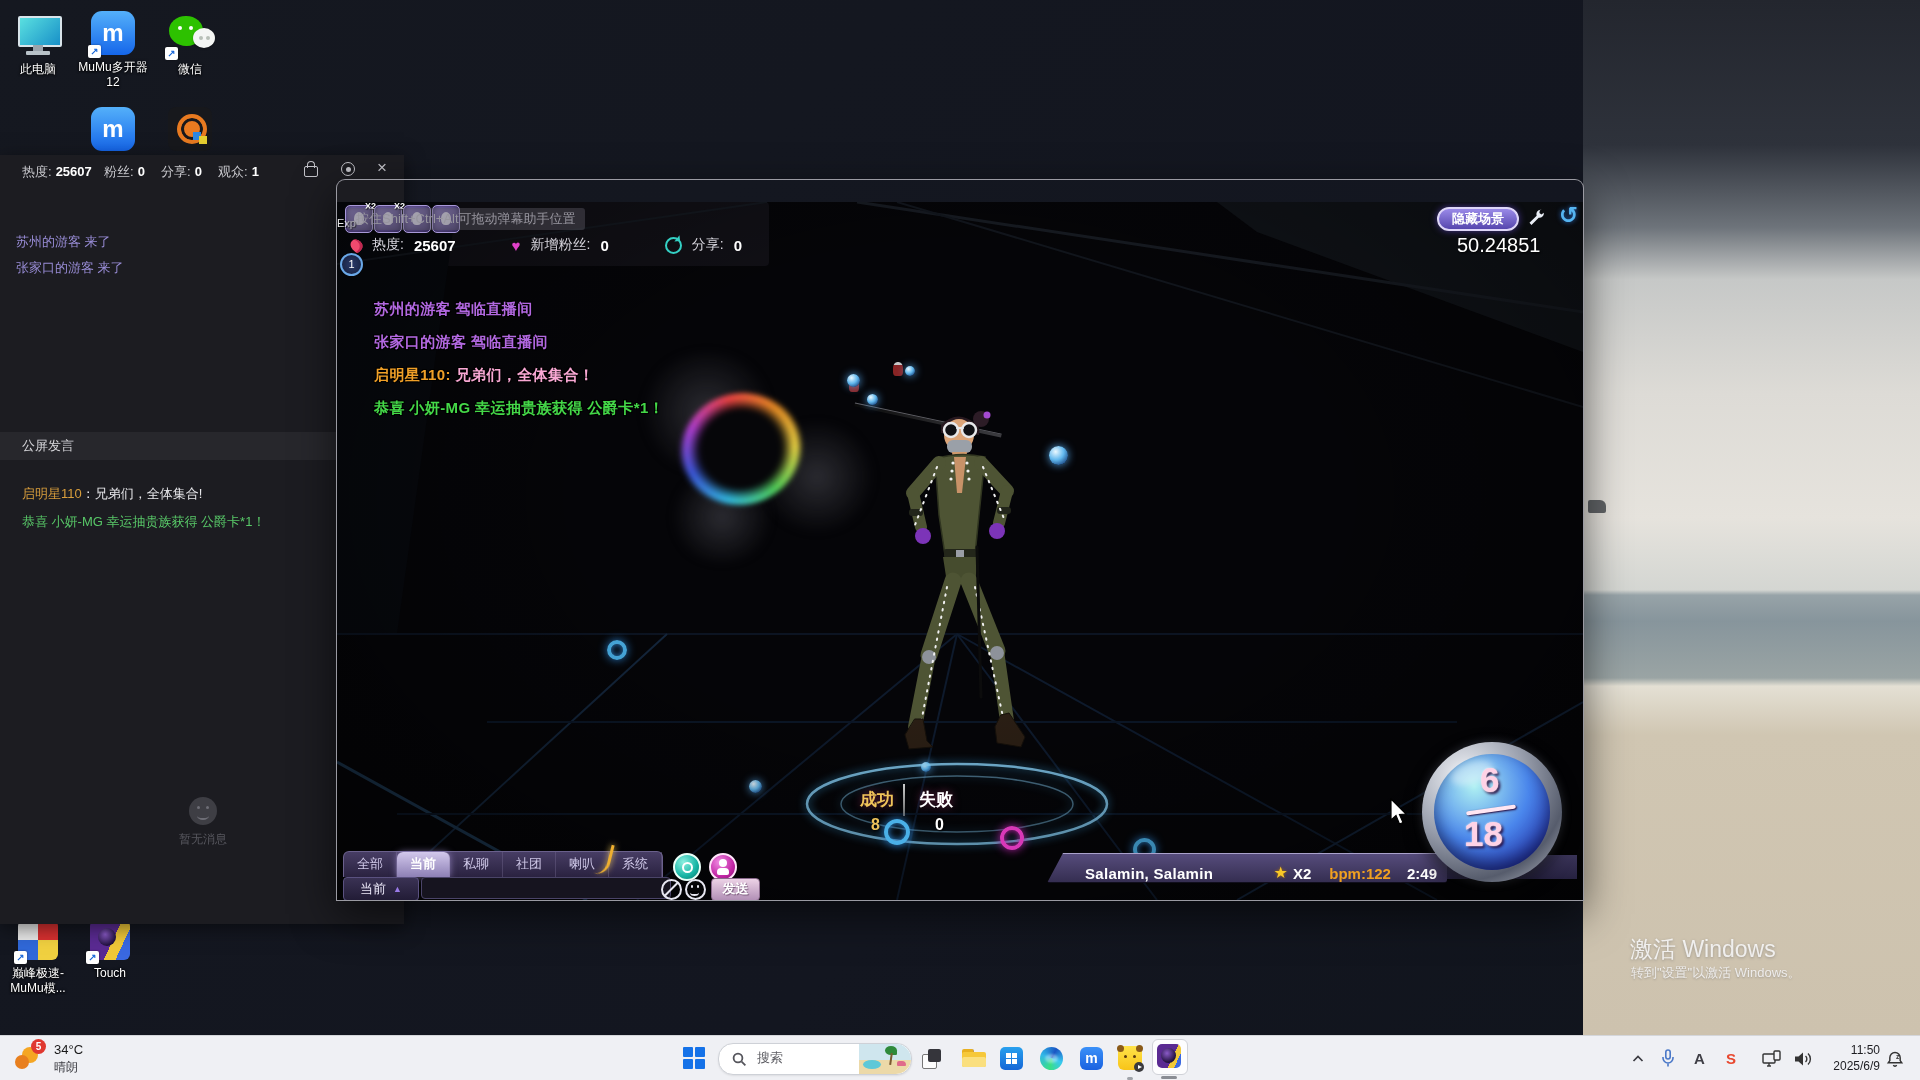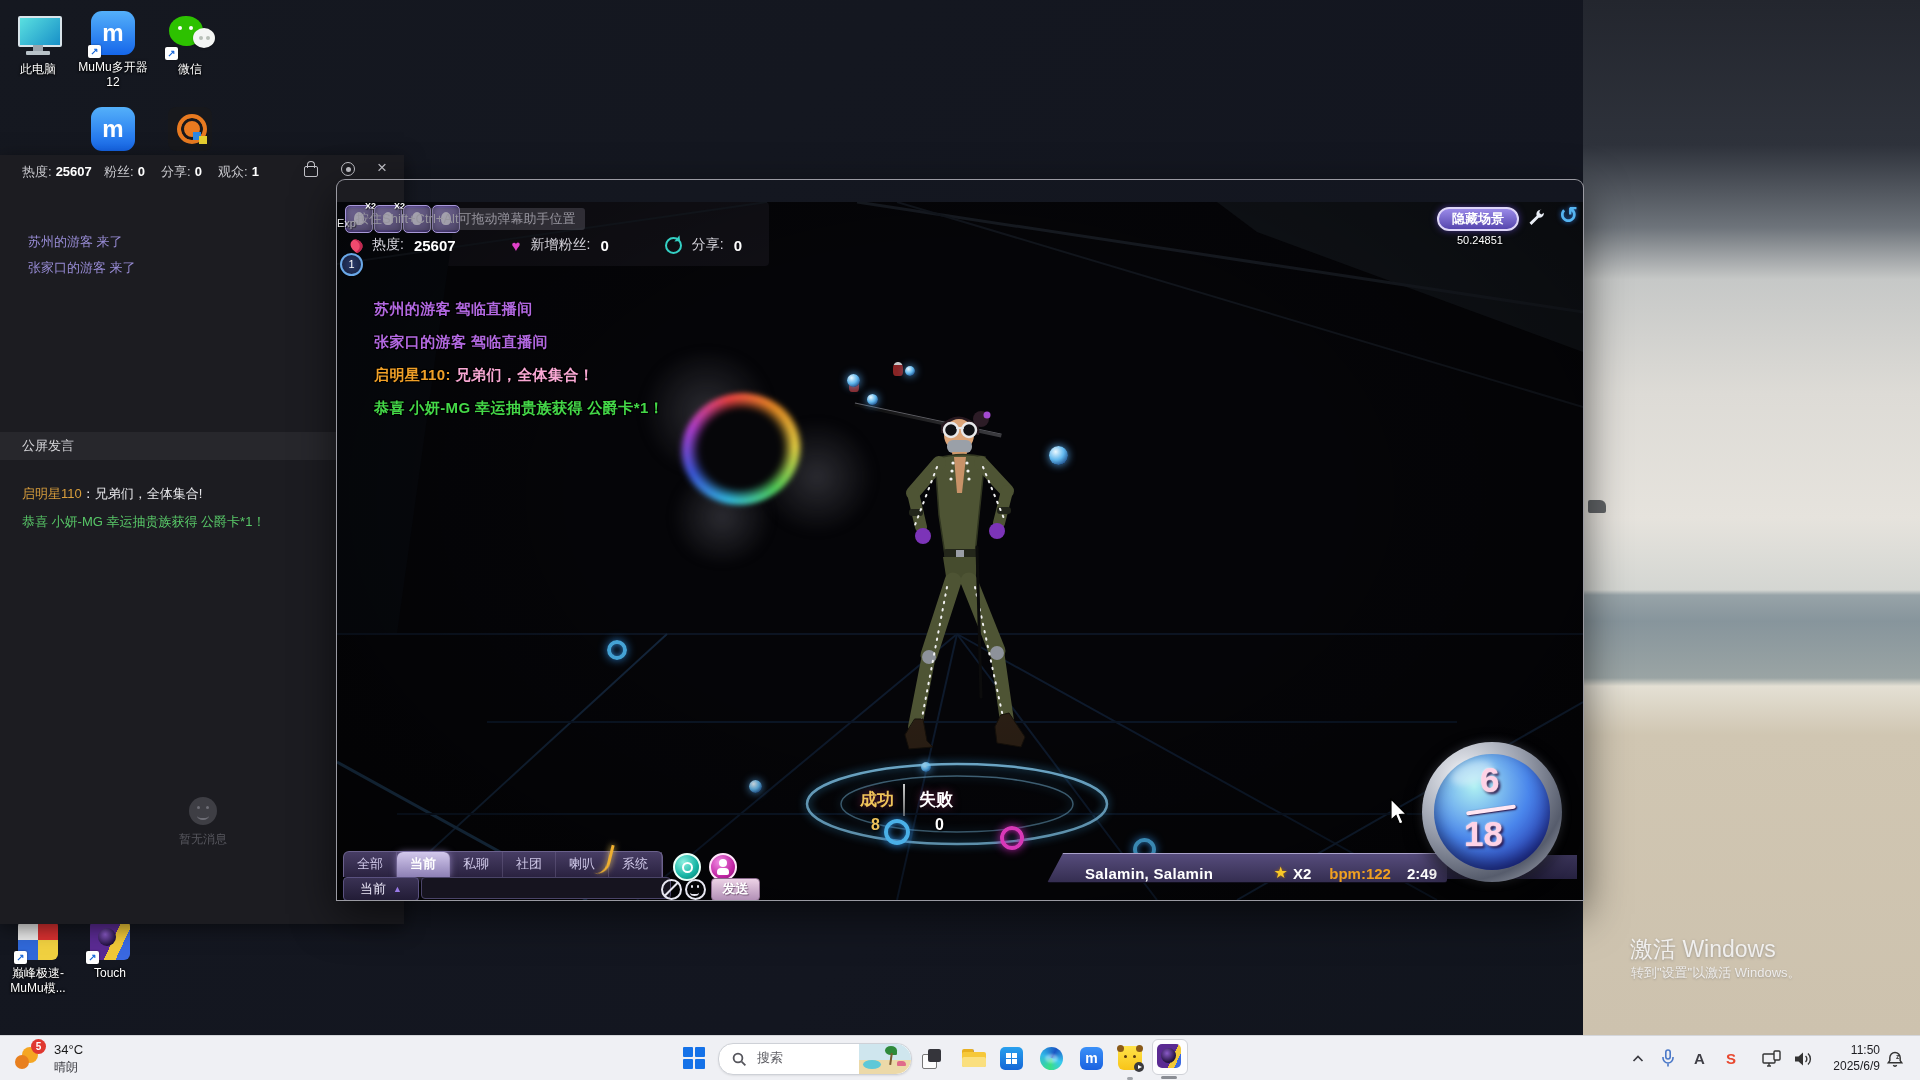--- a/index.html
+++ b/index.html
@@ -35,21 +35,21 @@
   .touch-sq i{position:absolute;left:8px;top:8px;width:18px;height:18px;border-radius:50%;background:radial-gradient(circle at 40% 35%,#8a5ac8,#1a0c36 75%);}
   
   #wm-title{left:1630px;top:934px;font-size:23px;color:rgba(250,250,252,.85);text-shadow:0 1px 3px rgba(90,90,95,.45);}
   #wm-sub{left:1631px;top:964px;font-size:13px;color:rgba(250,250,252,.8);text-shadow:0 1px 2px rgba(90,90,95,.4);}
   
   #panel{left:0;top:155px;width:404px;height:769px;background:#1c1c21;color:#c9c9ce;font-size:13px;box-shadow:0 4px 18px rgba(0,0,0,.5);}
   .p-label{color:#c9c9ce;}
   .p-val{color:#fff;font-weight:bold;margin-left:4px;}
   .sec-head{position:absolute;left:0;width:404px;height:28px;background:#27272c;color:#d6d6da;line-height:28px;}
   .sec-head span{margin-left:22px;}
-  .p-msg{position:absolute;left:28px;color:#988cd6;}
+  .p-msg{position:absolute;left:16px;color:#988cd6;}
   .lock-ico{position:absolute;width:12px;height:9px;border:1.5px solid #c2c2c8;border-radius:2px;}
   .lock-ico::before{content:"";position:absolute;left:1.5px;top:-6px;width:6px;height:6px;border:1.5px solid #c2c2c8;border-bottom:none;border-radius:4px 4px 0 0;}
   .rec-ico{position:absolute;width:12px;height:12px;border:1.5px solid #c2c2c8;border-radius:50%;}
   .rec-ico::before{content:"";position:absolute;left:3.5px;top:3.5px;width:5px;height:5px;border-radius:50%;background:#c2c2c8;}
   .x-ico{position:absolute;font-size:17px;color:#c2c2c8;line-height:17px;cursor:pointer;}
   #gift-bar{position:absolute;left:0;top:532px;width:404px;height:38px;background:#28282d;line-height:38px;}
   #gift-bar .t{margin-left:22px;color:#d2d2d6;}
   #gift-view{position:absolute;left:315px;top:0;color:#38a0e8;cursor:pointer;}
   #empty-face{position:absolute;left:189px;top:642px;width:28px;height:28px;border-radius:50%;background:#3e3e44;}
   #empty-face i{position:absolute;top:9px;width:3px;height:3px;border-radius:50%;background:#6e6e76;}
@@ -94,21 +94,21 @@
   .gmsg{position:absolute;left:37px;font-size:15px;font-weight:bold;letter-spacing:.4px;
     text-shadow:1px 1px 0 #000,-1px 1px 0 #000,1px -1px 0 #000,-1px -1px 0 #000;}
   .gmsg .purple{color:#b268e0;}
   .gmsg .gold{color:#f0a028;}
   .gmsg .white{color:#f9a8d4;}
   .gmsg .green{color:#44d848;}
   
   #hide-scene{left:1100px;top:5px;width:78px;height:20px;border-radius:12px;background:linear-gradient(#9a8ae8,#5646ae);
     border:2px solid #ded6f8;color:#fff;font-size:13px;font-weight:bold;text-align:center;line-height:19px;box-shadow:0 0 7px #44348c;cursor:pointer;}
   #undo-ico{left:1222px;top:0px;font-size:23px;font-weight:bold;color:#55b4f0;text-shadow:0 0 5px #2a6ac0;cursor:pointer;}
-  #coords{left:1120px;top:32px;font-size:11px;color:#fff;text-shadow:1px 1px 2px #000;}
+  #coords{left:1120px;top:32px;font-size:20px;color:#fff;text-shadow:1px 1px 2px #000;}
   
   .hudlab{position:absolute;font-size:17px;font-weight:bold;text-shadow:0 0 8px rgba(120,40,80,.9),1px 1px 2px #000;}
   .hudval{position:absolute;font-size:16px;font-weight:bold;text-shadow:1px 1px 2px #000;}
   #hud-div{left:566px;top:582px;width:2px;height:32px;background:linear-gradient(#f0f0f0,#777);opacity:.85;}
   
   #songbar{left:710px;top:651px;width:400px;height:28px;display:flex;align-items:flex-end;
     background:linear-gradient(#564c7c,#352e51);border-top:1px solid #aaa2cc;border-bottom:1px solid #100e1c;
     clip-path:polygon(16px 0,100% 0,100% 100%,0 100%);border-radius:3px;color:#fff;font-size:15px;font-weight:bold;}
   #song-title{margin-left:38px;letter-spacing:.3px;}
   #song-star{margin-left:auto;color:#f8c828;font-size:16px;text-shadow:0 0 3px #b07000;}

